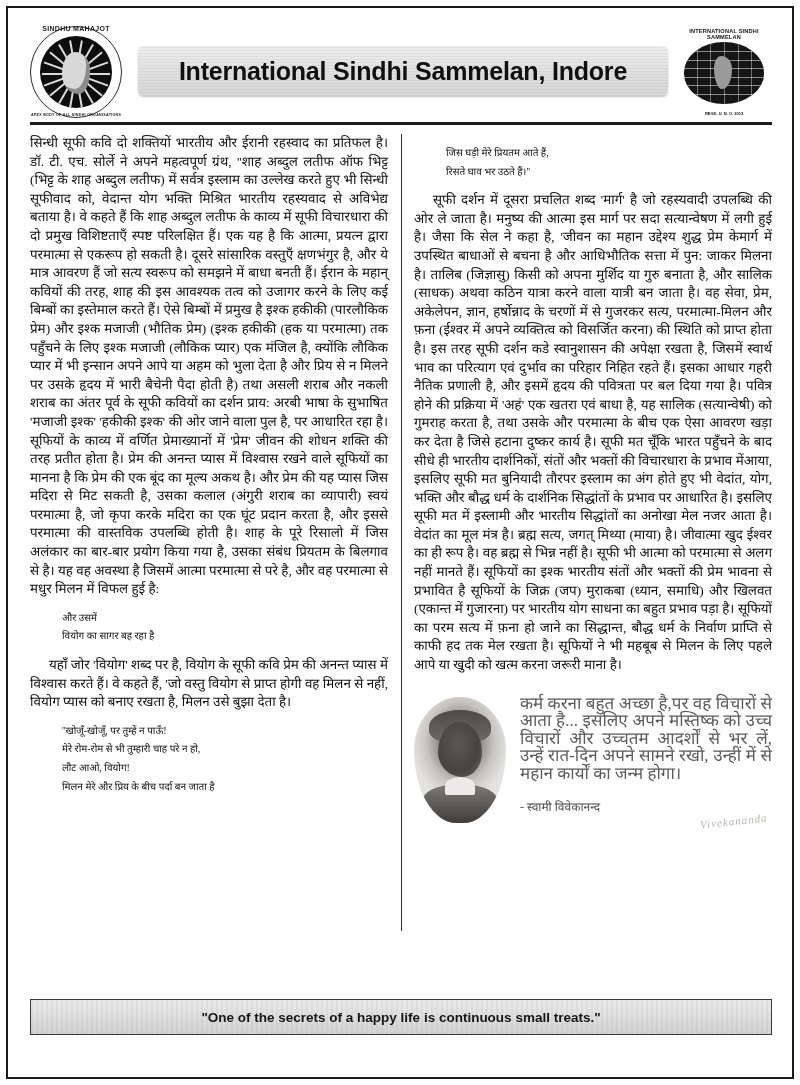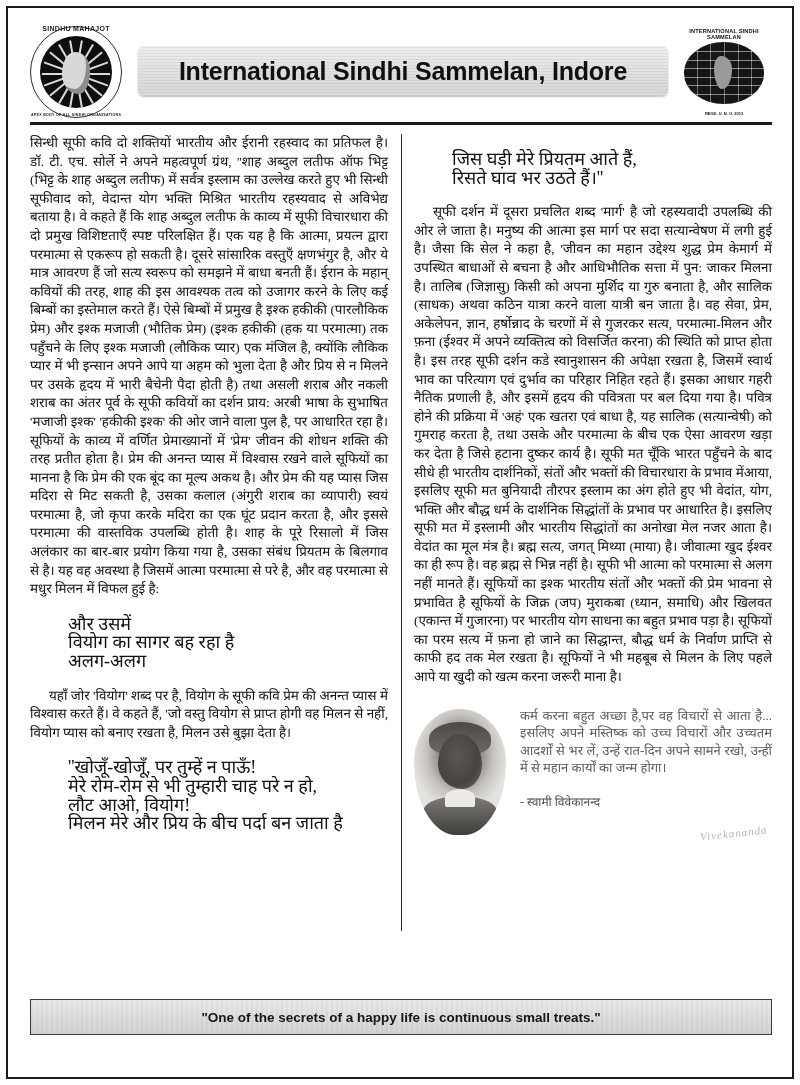--- a/index.html
+++ b/index.html
@@ -225,23 +225,23 @@
     margin: 0 0 0 0;
     text-align: justify;
     text-justify: inter-word;
     font-size: 13.4px;
     line-height: 18.6px;
     text-indent: 0;
     font-family: "Liberation Serif", "DejaVu Serif", serif;
   }
   p.body.indent { text-indent: 19px; }
   .verse {
-    margin: 16px;
+    margin: 10px;
     padding-left: 22px;
-    font-size: 18px;
+    font-size: 10px;
     line-height: 18.6px;
   }
   .verse div { white-space: nowrap; }
 
   
   .viv-panel {
     position: relative;
     margin-top: 14px;
     height: 140px;
     display: flex;
@@ -296,21 +296,21 @@
     border-radius: 50% 50% 10% 10%;
   }
   .viv-quote {
     flex: 1 1 auto;
     padding-left: 14px;
     padding-top: 6px;
     color: #555;
   }
   .viv-quote p {
     margin: 0;
-    font-size: 13px;
+    font-size: 17px;
     line-height: 17.5px;
     color: #5b5b5b;
     text-align: justify;
   }
   .viv-attrib {
     margin-top: 16px;
     font-size: 12px;
     color: #4f4f4f;
   }
   .viv-signature {
@@ -415,21 +415,20 @@
 
     <div class="columns">
       <div class="col-divider"></div>
 
       <div class="col col-left">
         <p class="body">सिन्धी सूफी कवि दो शक्तियों भारतीय और ईरानी रहस्वाद का प्रतिफल है। डॉ. टी. एच. सोर्ले ने अपने महत्वपूर्ण ग्रंथ, ''शाह अब्दुल लतीफ ऑफ भिट्ट (भिट्ट के शाह अब्दुल लतीफ) में सर्वत्र इस्लाम का उल्लेख करते हुए भी सिन्धी सूफीवाद को, वेदान्त योग भक्ति मिश्रित भारतीय रहस्यवाद से अविभेद्य बताया है। वे कहते हैं कि शाह अब्दुल लतीफ के काव्य में सूफी विचारधारा की दो प्रमुख विशिष्टताएँ स्पष्ट परिलक्षित हैं। एक यह है कि आत्मा, प्रयत्न द्वारा परमात्मा से एकरूप हो सकती है। दूसरे सांसारिक वस्तुएँ क्षणभंगुर है, और ये मात्र आवरण हैं जो सत्य स्वरूप को समझने में बाधा बनती हैं। ईरान के महान् कवियों की तरह, शाह की इस आवश्यक तत्व को उजागर करने के लिए कई बिम्बों का इस्तेमाल करते हैं। ऐसे बिम्बों में प्रमुख है इश्क हकीकी (पारलौकिक प्रेम) और इश्क मजाजी (भौतिक प्रेम) (इश्क हकीकी (हक या परमात्मा) तक पहुँचने के लिए इश्क मजाजी (लौकिक प्यार) एक मंजिल है, क्योंकि लौकिक प्यार में भी इन्सान अपने आपे या अहम को भुला देता है और प्रिय से न मिलने पर उसके हृदय में भारी बैचेनी पैदा होती है) तथा असली शराब और नकली शराब का अंतर पूर्व के सूफी कवियों का दर्शन प्राय: अरबी भाषा के सुभाषित 'मजाजी इश्क' 'हकीकी इश्क' की ओर  जाने वाला पुल है, पर आधारित रहा है। सूफियों के काव्य में वर्णित प्रेमाख्यानों में 'प्रेम' जीवन की शोधन शक्ति की तरह प्रतीत होता है। प्रेम की अनन्त प्यास में विश्वास रखने वाले सूफियों का मानना है कि प्रेम की एक बूंद का मूल्य अकथ है। और प्रेम की यह प्यास जिस मदिरा से मिट सकती है, उसका कलाल (अंगुरी शराब का व्यापारी) स्वयं परमात्मा है, जो कृपा करके मदिरा का एक घूंट प्रदान करता है, और इससे परमात्मा की वास्तविक उपलब्धि होती है। शाह के पूरे रिसालो में जिस अलंकार का बार-बार प्रयोग किया गया है, उसका संबंध प्रियतम के बिलगाव से है। यह वह अवस्था है जिसमें आत्मा परमात्मा से परे है, और वह परमात्मा से मधुर मिलन में विफल हुई है:</p>
 
         <div class="verse">
           <div>और उसमें</div>
           <div>वियोग का सागर बह रहा है</div>
-          <div>अलग-अलग</div>
         </div>
 
         <p class="body indent">यहाँ जोर 'वियोग' शब्द पर है, वियोग के सूफी कवि प्रेम की अनन्त प्यास में विश्वास करते हैं। वे कहते हैं, 'जो वस्तु वियोग से प्राप्त होगी वह मिलन से नहीं, वियोग प्यास को बनाए रखता है, मिलन उसे बुझा देता है।</p>
 
         <div class="verse">
           <div>''खोजूँ-खोजूँ, पर तुम्हें न पाऊँ!</div>
           <div>मेरे रोम-रोम से भी तुम्हारी चाह परे न हो,</div>
           <div>लौट आओ, वियोग!</div>
           <div>मिलन मेरे और प्रिय के बीच पर्दा बन जाता है</div>
         </div>

